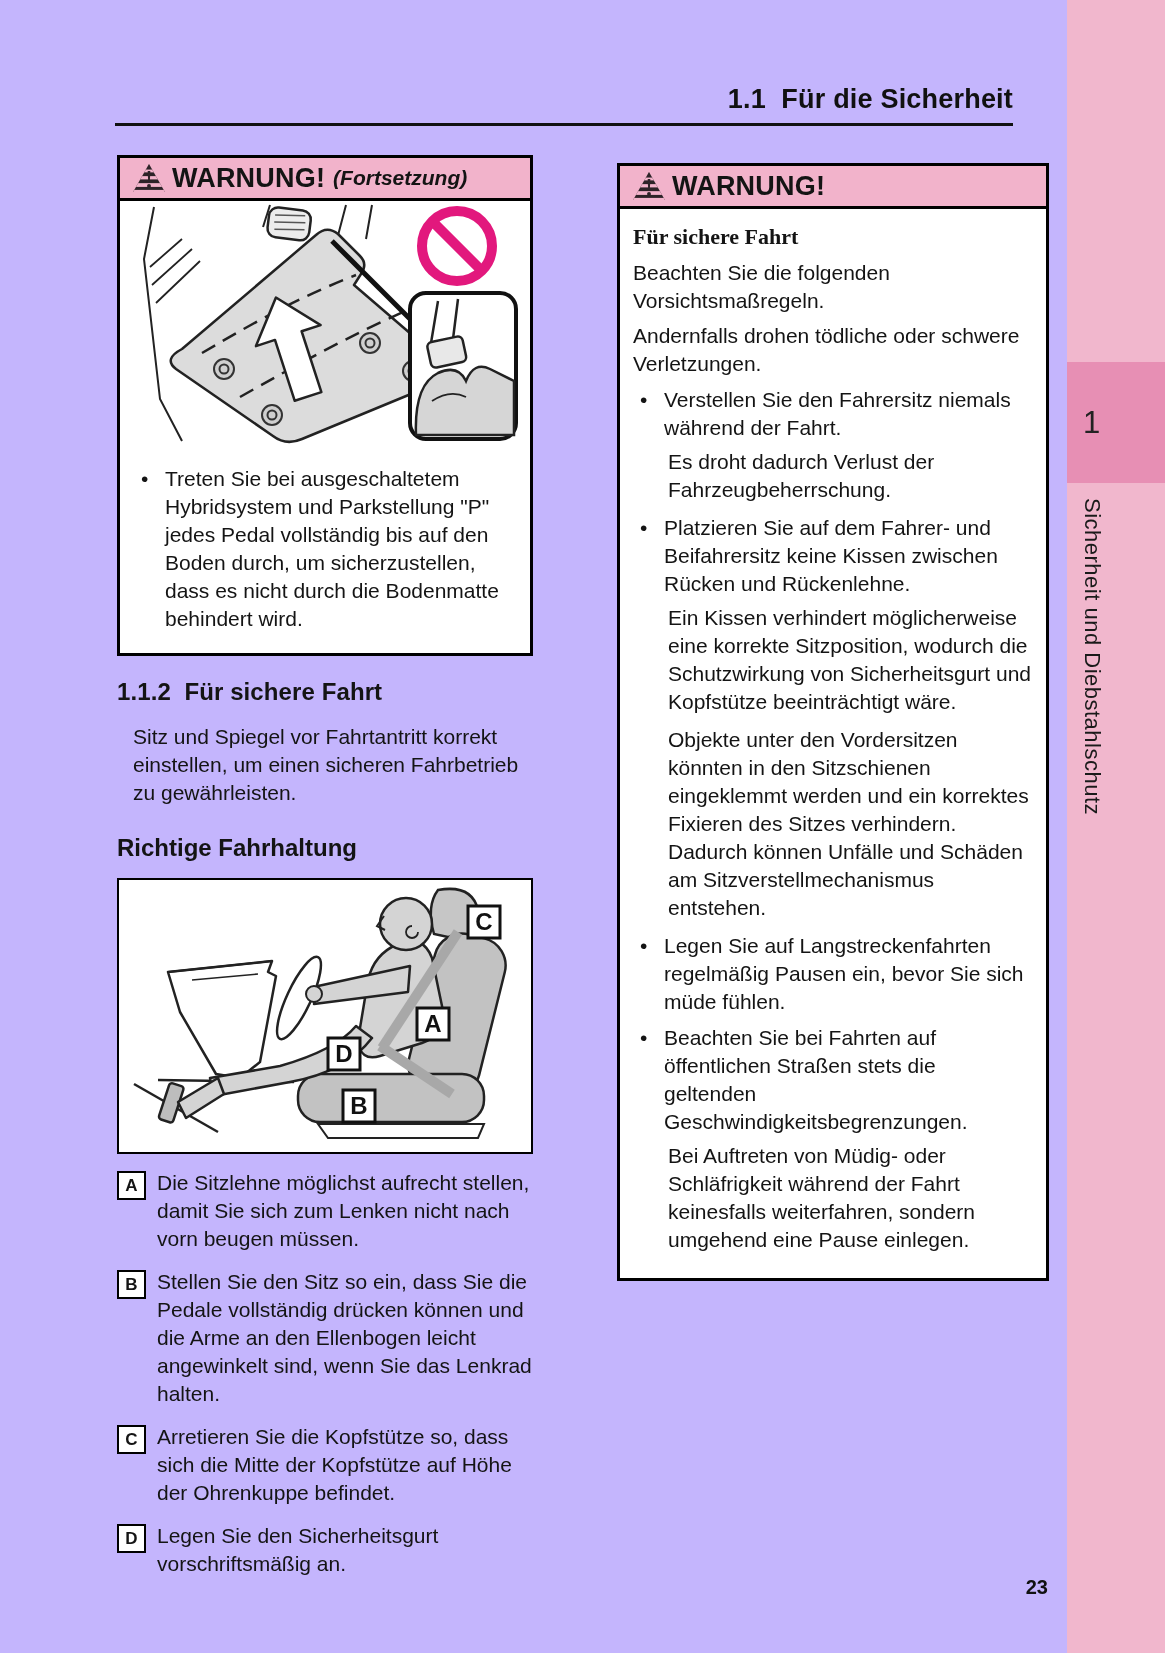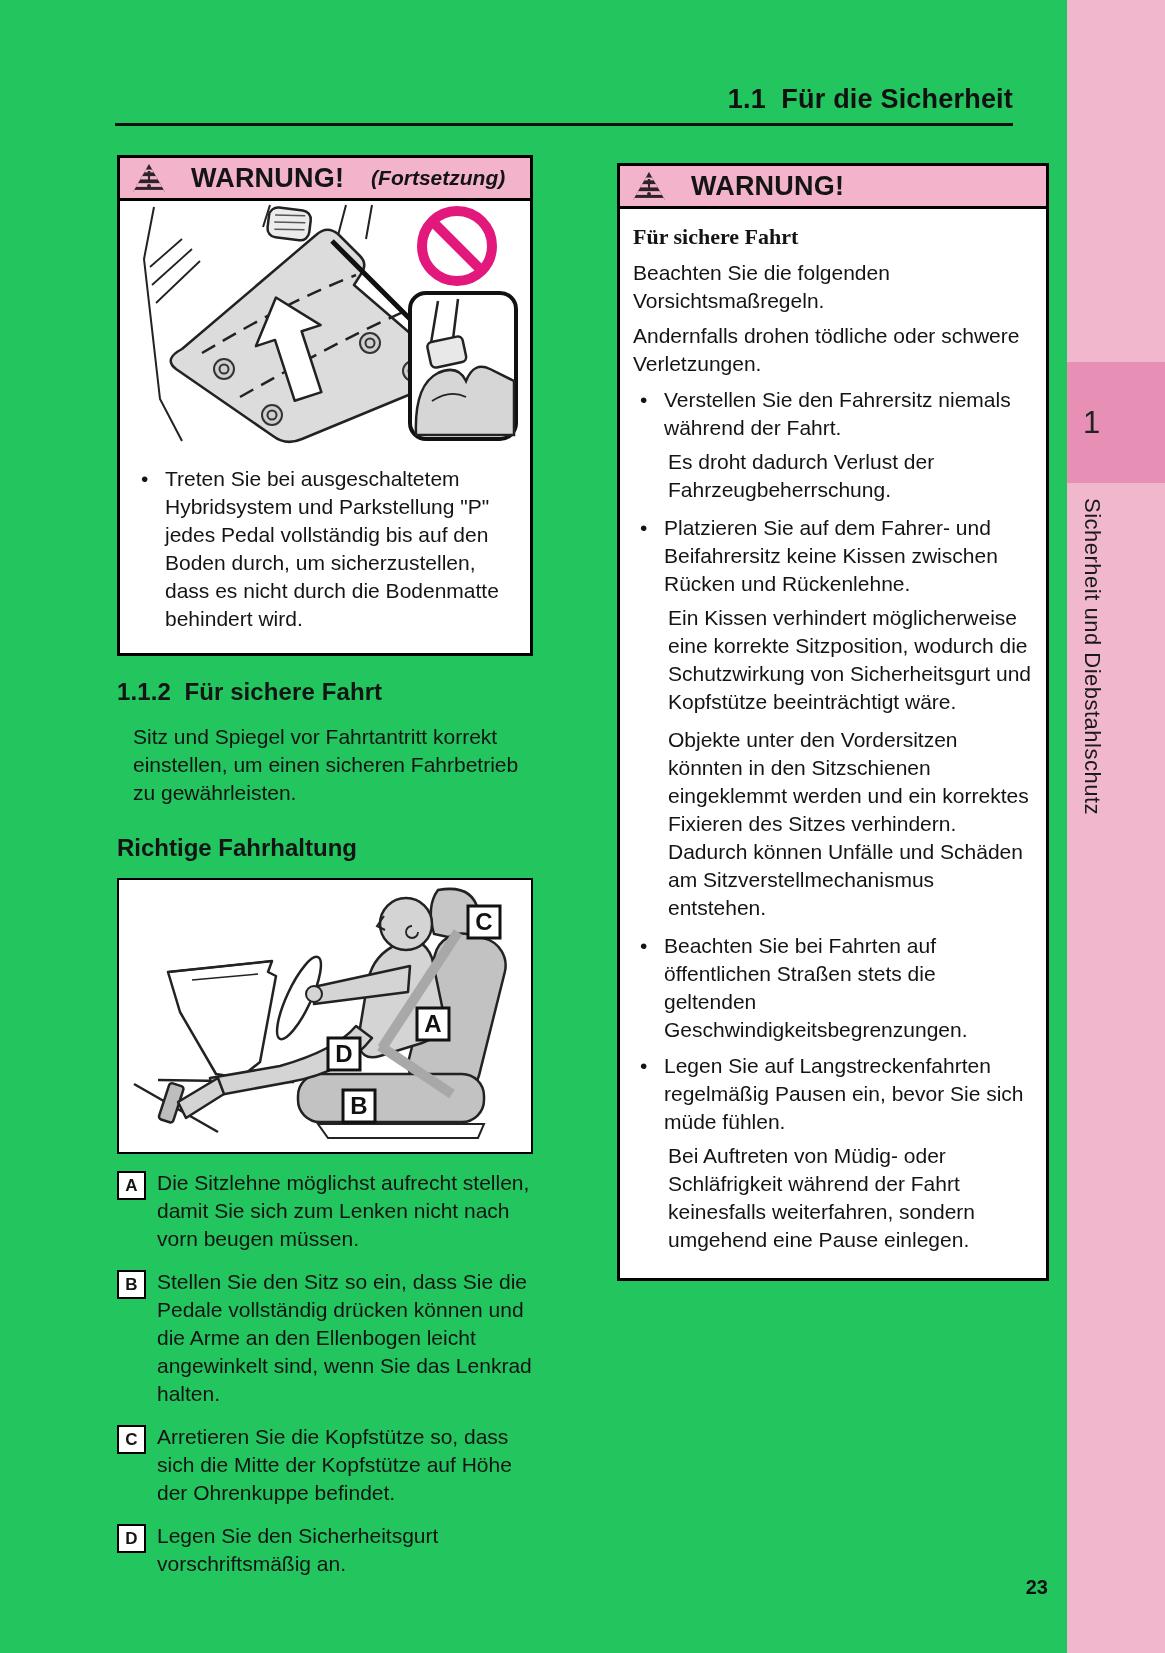--- a/index.html
+++ b/index.html
@@ -1,16 +1,16 @@
 <!DOCTYPE html>
 <html><head>
 <meta charset="utf-8">
 <style>
   html,body{margin:0;padding:0;background:#ffffff;}
-  .page{position:relative;width:1165px;height:1653px;background:#22c55e;overflow:hidden;
+  .page{position:relative;width:1165px;height:1653px;background:#c4b5fd;overflow:hidden;
         font-family:"Liberation Sans","DejaVu Sans",sans-serif;color:#141414;}
 
   
   .header-title{position:absolute;top:84px;left:513px;width:500px;text-align:right;
                 font-size:27px;font-weight:bold;letter-spacing:.2px;color:#111;}
   .header-rule{position:absolute;top:123px;left:115px;width:898px;height:2.5px;background:#111;}
 
   
   .sidebar-strip{position:absolute;top:0;right:0;width:98px;height:1653px;background:#f1b7cd;}
   .chapter-block{position:absolute;top:362px;left:0;width:100%;height:121px;background:#e78fb4;
@@ -21,21 +21,21 @@
   .page-number{position:absolute;top:1576px;left:986px;width:62px;text-align:right;
                font-size:20px;font-weight:bold;color:#111;}
 
   
   .col-left{position:absolute;left:117px;top:155px;width:416px;}
   .col-right{position:absolute;left:617px;top:163px;width:432px;}
 
   
   .warnbox{border:3px solid #000;background:#fff;}
   .warnbox-header{background:#f2b3cb;border-bottom:3px solid #000;display:flex;
-                  align-items:center;gap:25px;padding:3px 12px;height:34px;}
+                  align-items:center;gap:6px;padding:3px 12px;height:34px;}
   .warn-tri{width:34px;height:30px;flex:0 0 auto;}
   .warnbox-title{font-size:27px;font-weight:bold;letter-spacing:.2px;}
   .warnbox-cont{font-size:21px;font-weight:bold;font-style:italic;margin-left:2px;}
   .warnbox-body{padding:8px 14px 16px 14px;}
   .warnbox-body2{padding:10px 13px 14px 13px;}
 
   
   .bodytext{font-size:21px;line-height:28px;}
   .bullet-item{position:relative;padding-left:31px;margin:8px 0 4px 0;}
   .bullet-item::before{content:"\2022";position:absolute;left:7px;top:0;font-size:21px;}
@@ -266,21 +266,21 @@
         <p class="rc-p">Andernfalls drohen tödliche oder schwere Verletzungen.</p>
 
         <div class="bullet-item">Verstellen Sie den Fahrersitz niemals während der Fahrt.</div>
         <p class="bullet-sub">Es droht dadurch Verlust der Fahrzeugbeherrschung.</p>
 
         <div class="bullet-item">Platzieren Sie auf dem Fahrer- und Beifahrersitz keine Kissen zwischen Rücken und Rückenlehne.</div>
         <p class="bullet-sub">Ein Kissen verhindert möglicherweise eine korrekte Sitzposition, wodurch die Schutzwirkung von Sicherheitsgurt und Kopfstütze beeinträchtigt wäre.</p>
 
         <p class="bullet-sub">Objekte unter den Vordersitzen könnten in den Sitzschienen eingeklemmt werden und ein korrektes Fixieren des Sitzes verhindern. Dadurch können Unfälle und Schäden am Sitzverstellmechanismus entstehen.</p>
 
+        <div class="bullet-item">Legen Sie auf Langstreckenfahrten regelmäßig Pausen ein, bevor Sie sich müde fühlen.</div>
+
         <div class="bullet-item">Beachten Sie bei Fahrten auf öffentlichen Straßen stets die geltenden Geschwindigkeitsbegrenzungen.</div>
-
-        <div class="bullet-item">Legen Sie auf Langstreckenfahrten regelmäßig Pausen ein, bevor Sie sich müde fühlen.</div>
         <p class="bullet-sub">Bei Auftreten von Müdig- oder Schläfrigkeit während der Fahrt keinesfalls weiterfahren, sondern umgehend eine Pause einlegen.</p>
       </div>
     </div>
   </div>
 
 </div>
 
 </body></html>

